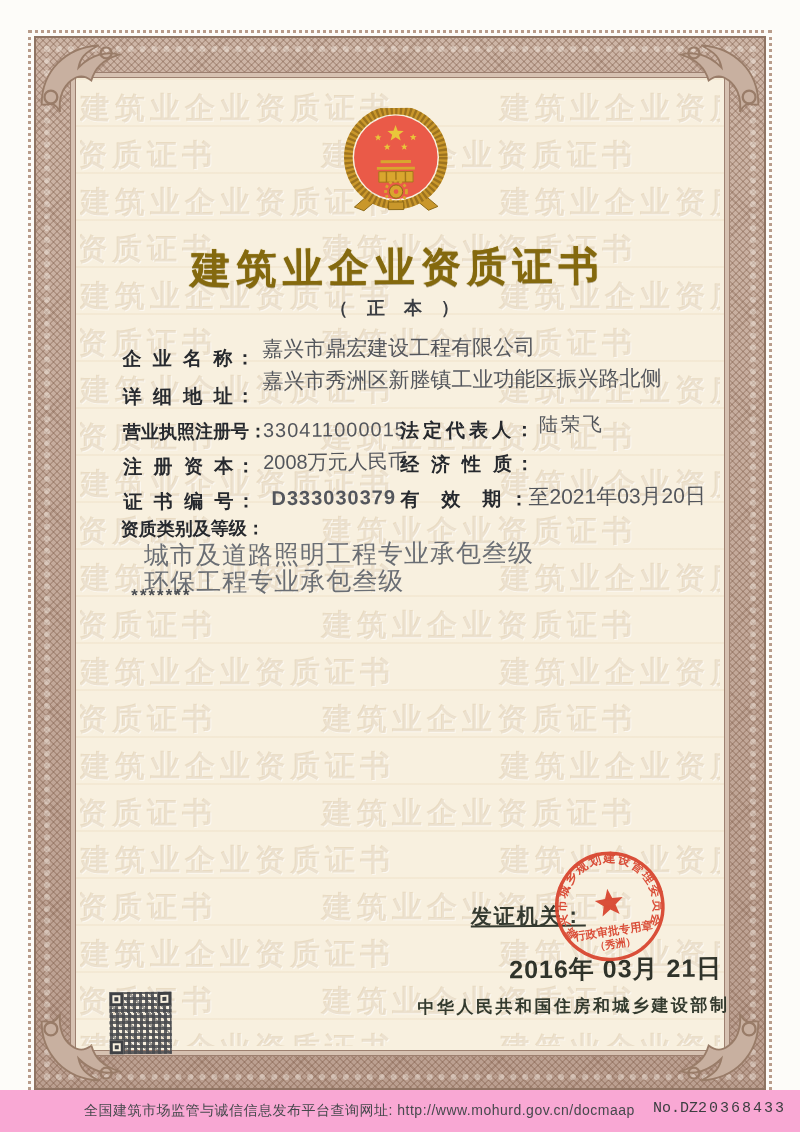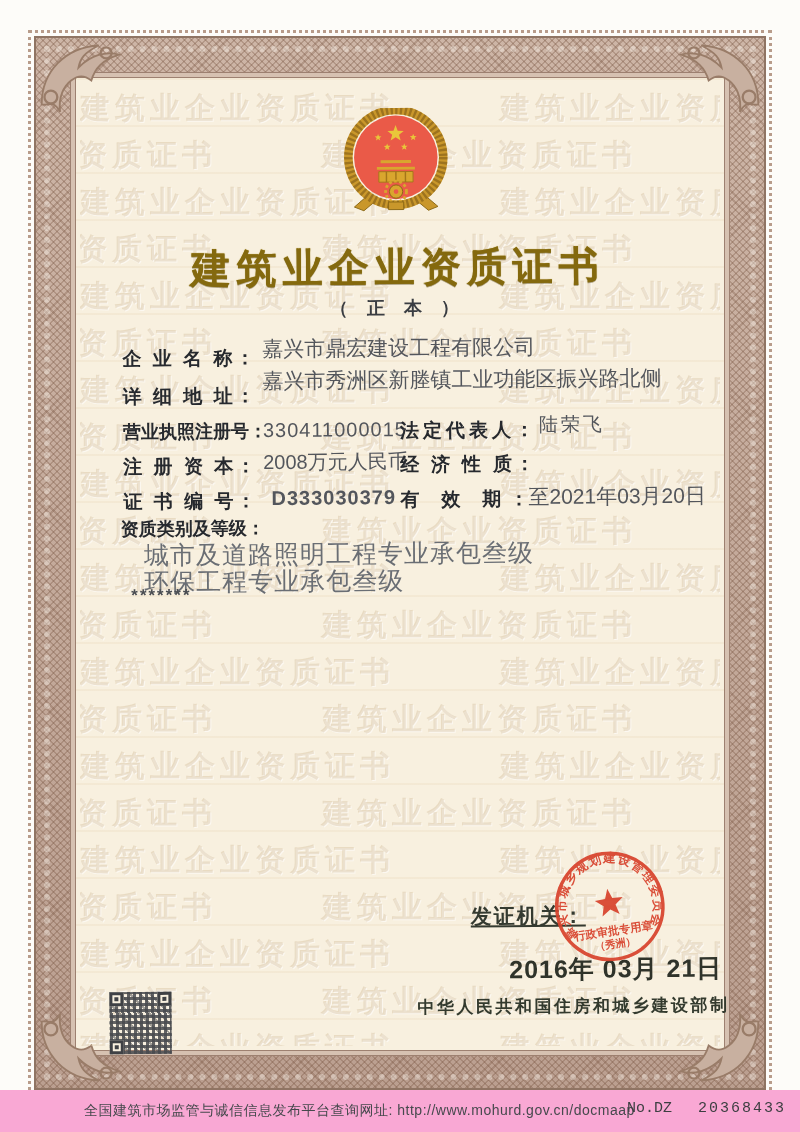--- a/index.html
+++ b/index.html
@@ -56,21 +56,21 @@
         repeating-linear-gradient(90deg,rgba(72,74,78,.85) 0 3px,transparent 3px 6px),
         repeating-linear-gradient(45deg,rgba(72,74,78,.5) 0 2px,transparent 2px 7px);}
   .finder{position:absolute;width:14px;height:14px;border:3px solid #3f4145;background:#f8f0df;box-sizing:border-box;}
   .finder::after{content:'';position:absolute;left:2px;top:2px;width:4px;height:4px;background:#3f4145;}
   .finder.f1{left:0;top:0;} .finder.f2{right:0;top:0;} .finder.f3{left:0;bottom:0;}
   
   .footer{position:absolute;left:0;right:0;top:1090px;height:42px;background:#f9a8d4;z-index:4;}
   .f-query{position:absolute;left:84px;top:12px;font-size:14px;color:#46494d;letter-spacing:.5px;}
   .f-serial{position:absolute;right:14px;top:10px;font-size:15px;color:#3c3e41;
             font-family:"Liberation Mono","DejaVu Sans Mono",monospace;}
-  .f-serial .num{margin-left:26px;letter-spacing:2px;}
+  .f-serial .num{letter-spacing:2px;}
 </style>
 </head>
 <body>
 
 <div class="stage">
 
   <div class="band"></div>
   <div class="corner tl">
     <svg viewBox="0 0 100 100" width="92" height="92">
       <path d="M4,70 C4,34 30,8 66,6 C50,14 46,20 44,30 C58,16 74,12 88,16 C70,22 62,30 58,44 C50,38 44,38 36,44 C28,50 22,62 24,78 C16,64 10,72 4,70 Z" fill="#c8b0a0" stroke="#997c68" stroke-width="2"></path>

